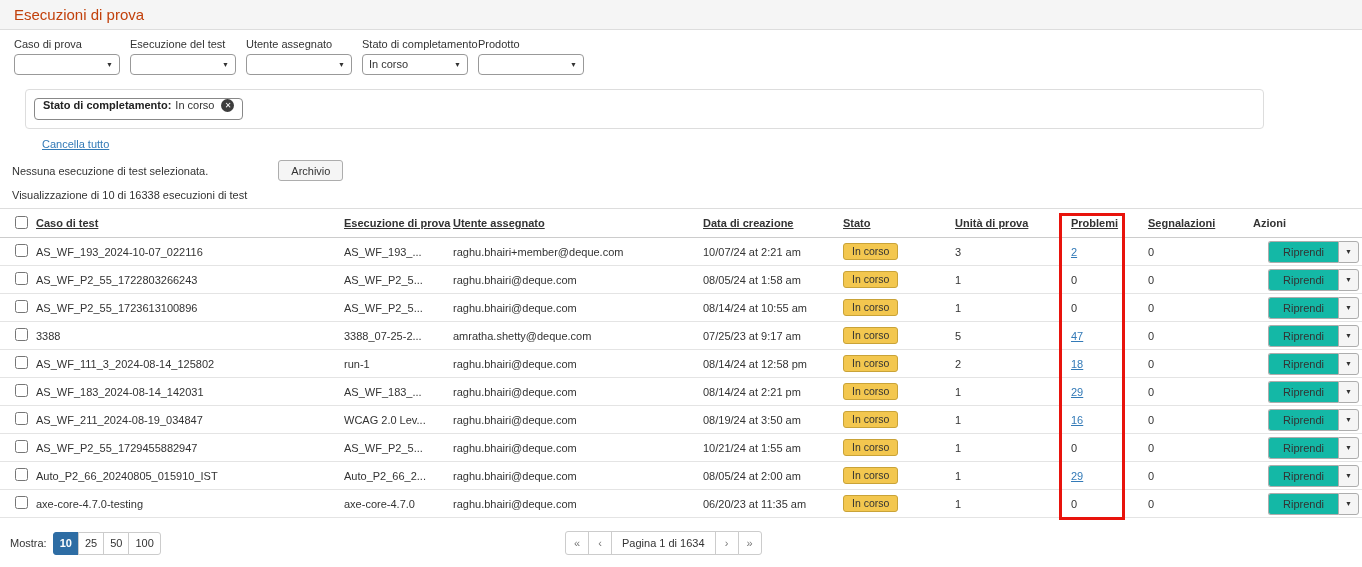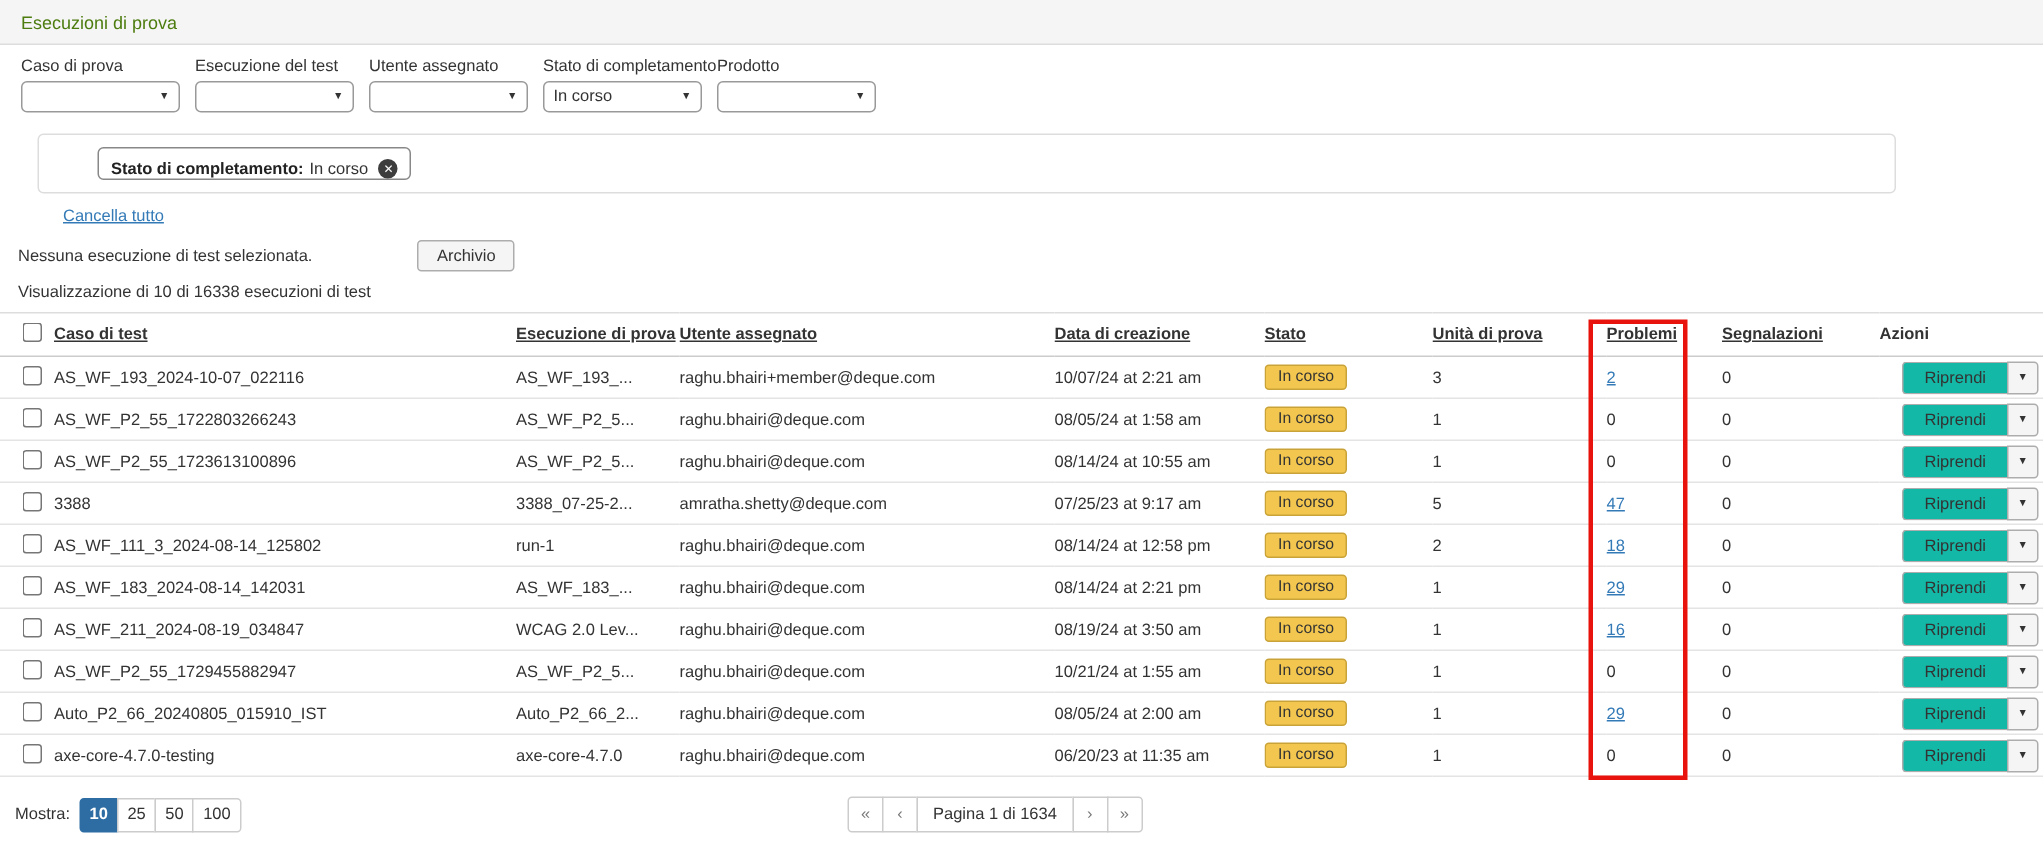--- a/index.html
+++ b/index.html
@@ -2,38 +2,38 @@
 <html style="--accent: #2e6da4; --link: #337ab7; --badge-bg: #f3c74f; --badge-border: #c9a338; --highlight: #e8130c;"><head>
 <meta charset="utf-8">
 <style>
   * { box-sizing: border-box; margin: 0; padding: 0; }
   html,body { width:1362px; height:567px; background:#fff; overflow:hidden;
     font-family:"Liberation Sans", sans-serif; color:#333; font-size:11px; position:relative; }
 
   
   .titlebar { height:30px; background:#f5f5f5; border-bottom:1px solid #ddd;
     display:flex; align-items:center; padding-left:14px; }
-  .titlebar h1 { font-size:12px; font-weight:400; color:#4d7c0f; }
+  .titlebar h1 { font-size:15px; font-weight:400; color:#c2410c; }
 
   
   .filters { padding:8px 14px 0 14px; }
   .filters-caption { font-size:9px; color:#555; margin-bottom:7px; }
   .filters-row { display:flex; }
   .fgroup { width:106px; margin-right:10px; }
   .flabel { font-size:11px; color:#333; margin-bottom:4px; white-space:nowrap; }
   .fselect { position:relative; height:21px; border:1px solid #999; border-radius:4px;
     background:#fff; padding:3px 18px 3px 6px; cursor:pointer; }
   .fvalue { font-size:11px; color:#333; }
   .caret { position:absolute; right:6px; top:6px; font-size:7px; color:#333; }
 
   
   .chipbox { margin:14px 0 0 25px; width:1239px; height:40px; border:1px solid #ddd;
     border-radius:4px; padding:8px; }
-  .chip { display:inline-flex; align-items:flex-end; height:22px; border:1px solid #888;
-    border-radius:4px; background:#fff; padding:0 8px; gap:4px; cursor:default;margin-left:31px; }
+  .chip { display:inline-flex; align-items:flex-start; height:22px; border:1px solid #888;
+    border-radius:4px; background:#fff; padding:0 8px; gap:4px; cursor:default; }
   .chip b { font-size:11px; color:#222; }
   .chip .chip-val { font-size:11px; color:#333; }
   .chip-close { width:13px; height:13px; border-radius:50%; background:#3d3d3d; color:#fff;
     font-size:8px; line-height:13px; text-align:center; margin-left:3px; cursor:pointer; }
 
   a.link { color:var(--link,#337ab7); text-decoration:underline; cursor:pointer; }
   .clear-all { margin:9px 0 0 42px; display:inline-block; font-size:11px; }
 
   .selection-row { margin:10px 0 0 12px; display:flex; align-items:center; }
   .selection-text { font-size:11px; color:#333; }

